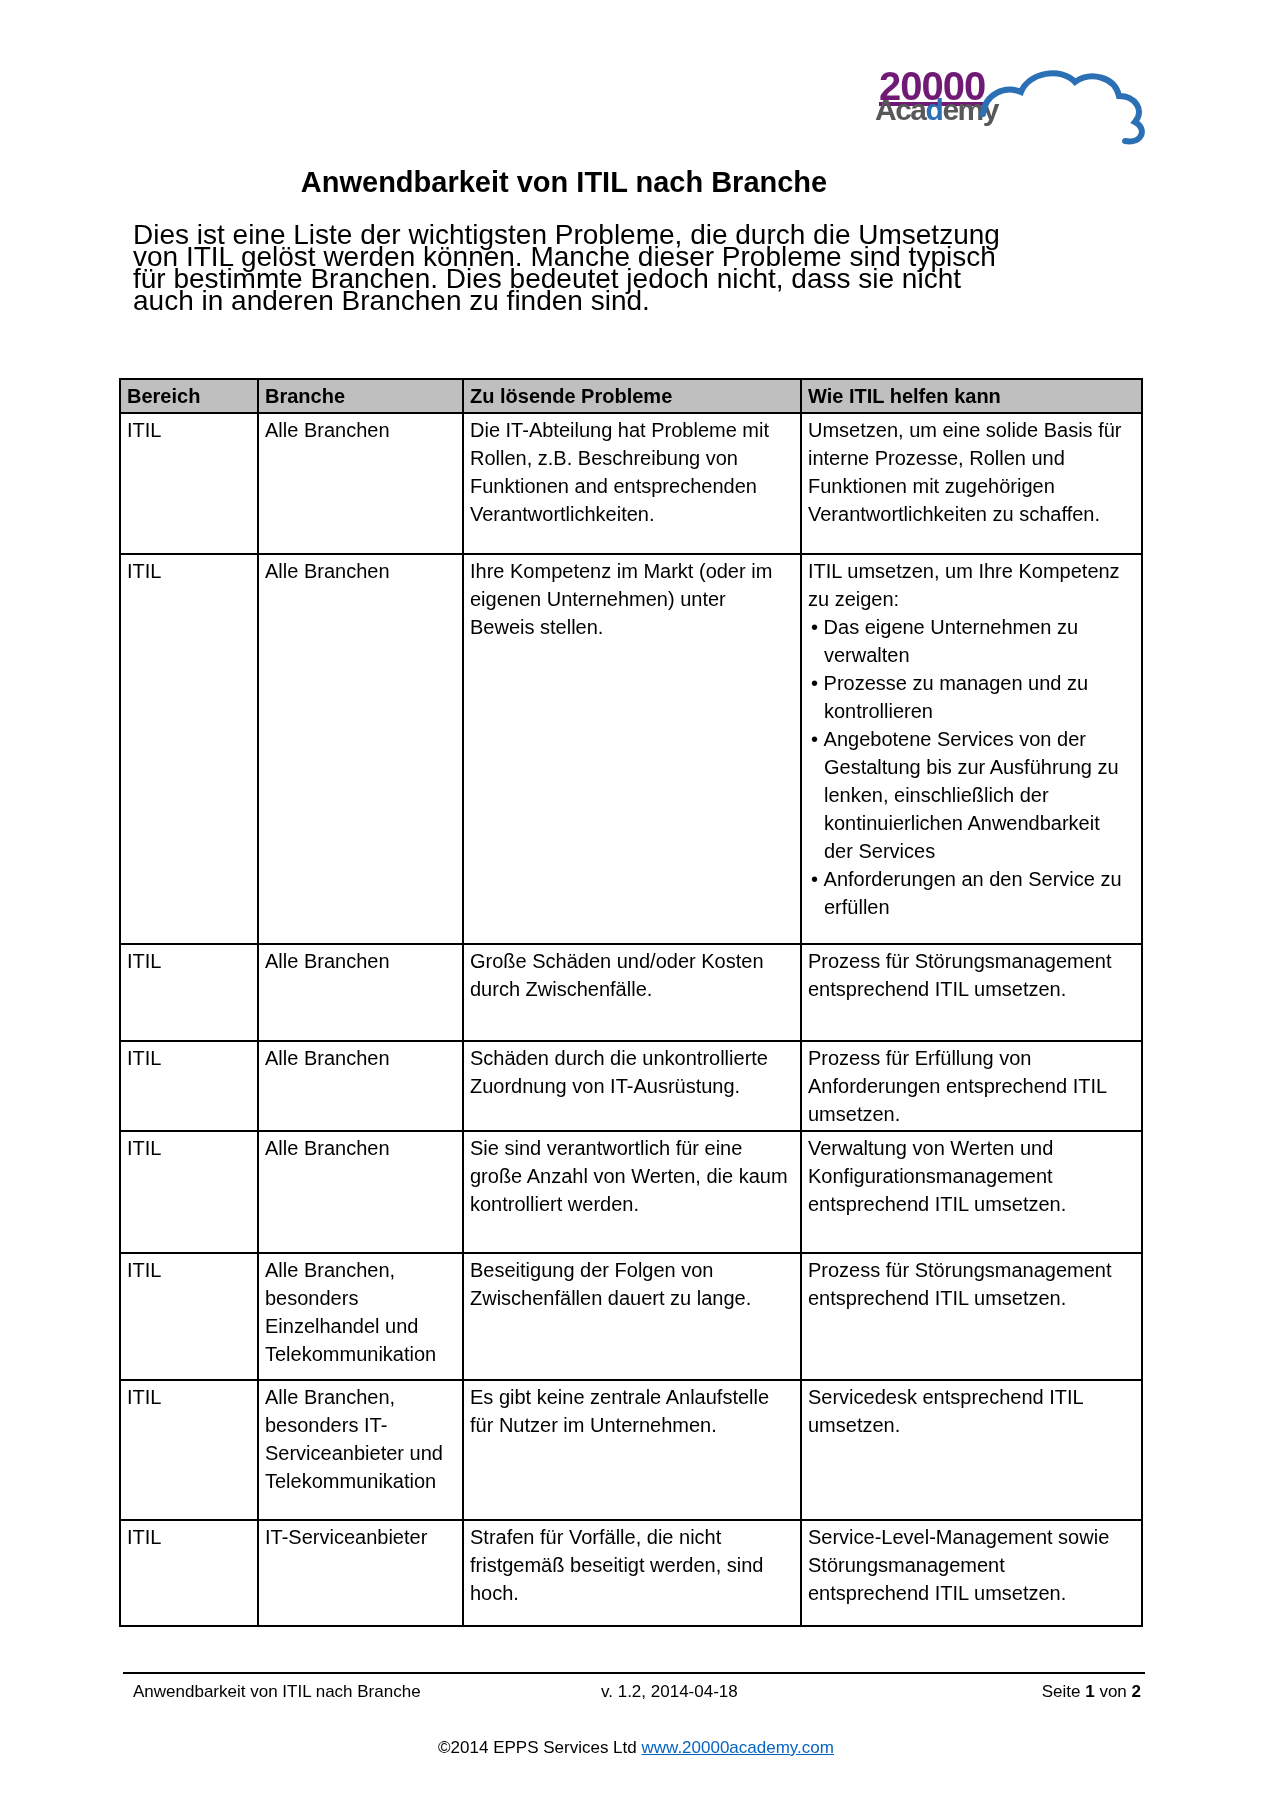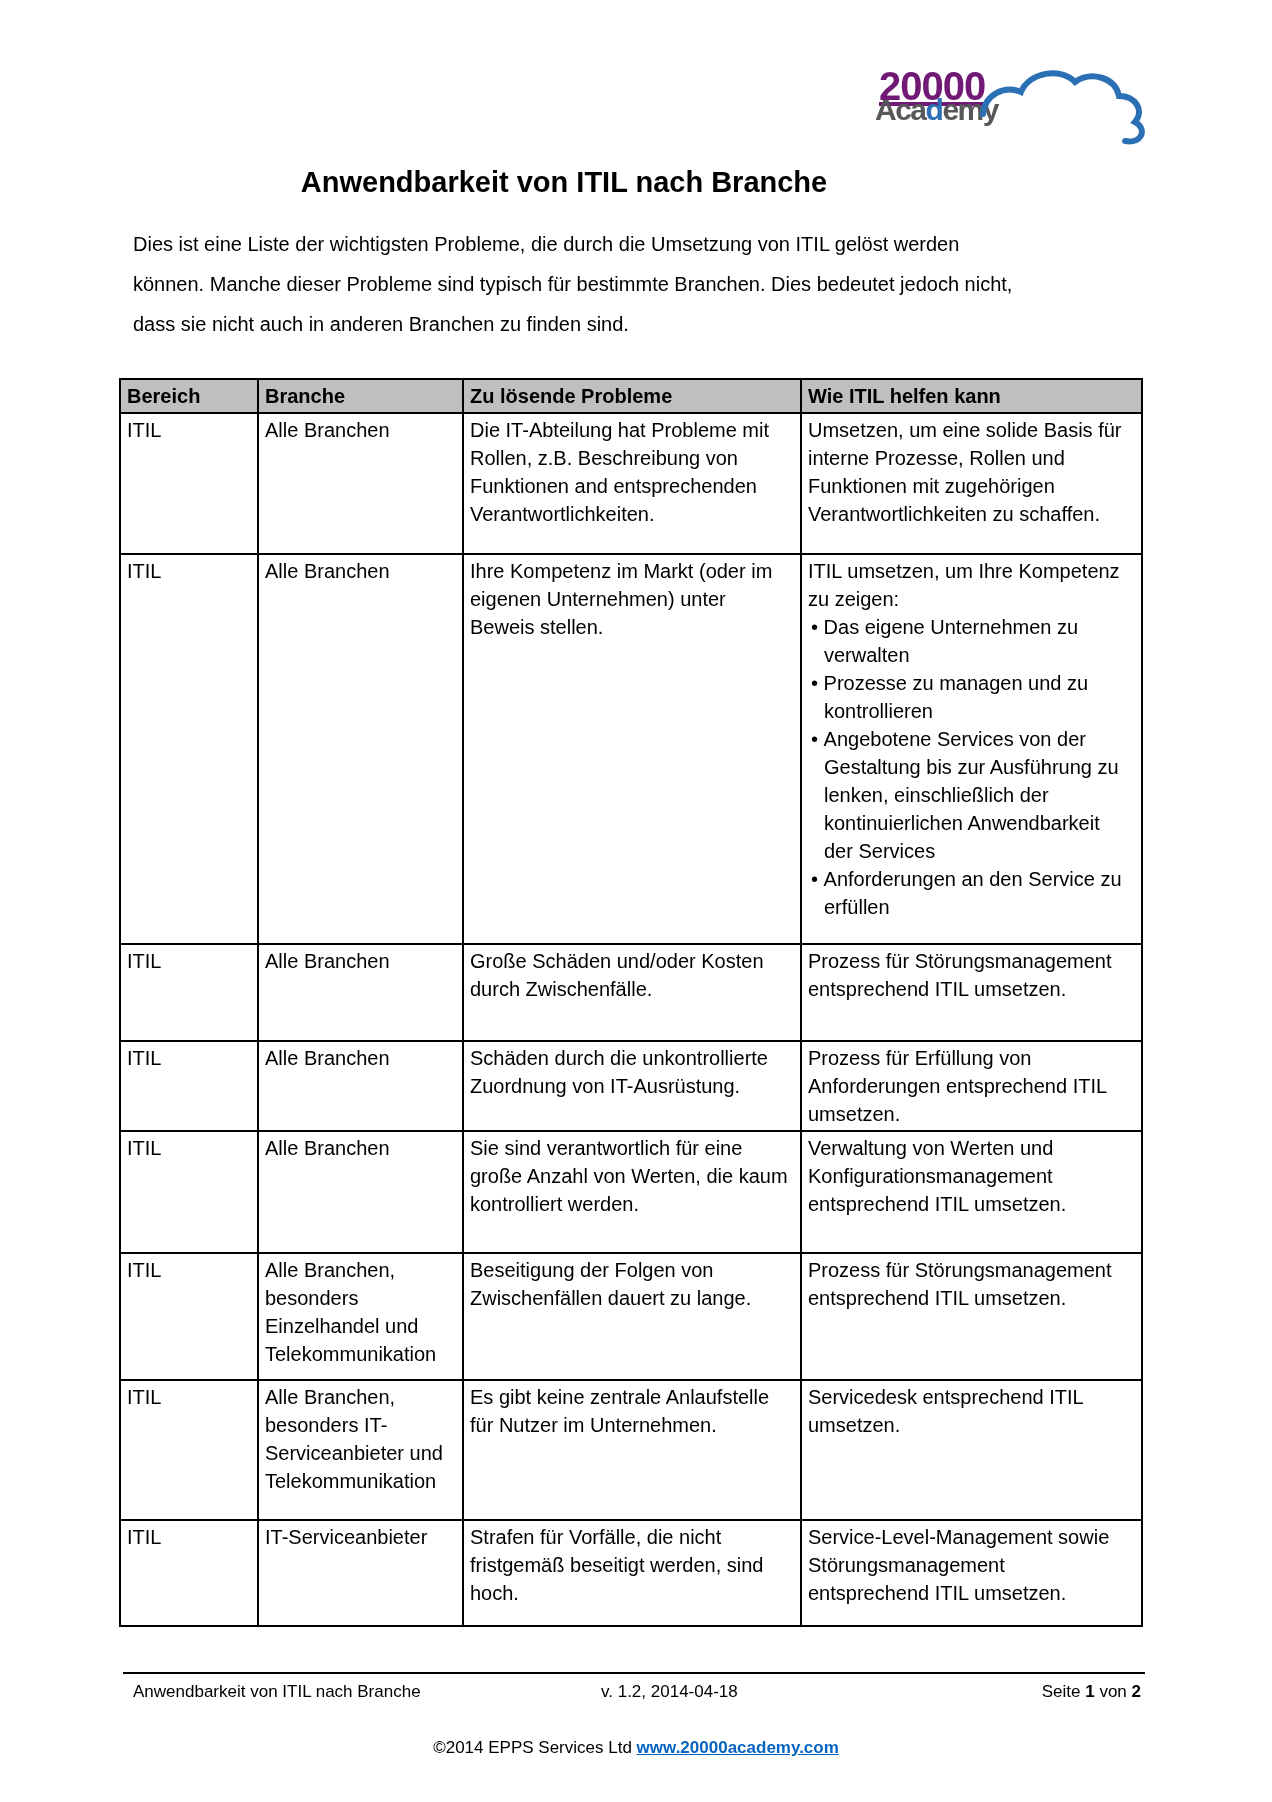--- a/index.html
+++ b/index.html
@@ -18,21 +18,21 @@
     letter-spacing:-1.5px;line-height:1;
   }
   .logo svg{position:absolute;left:102px;top:-2px;}
   
   .doc-title{
     position:absolute;left:119px;top:166px;width:890px;text-align:center;
     font-size:29px;font-weight:bold;
   }
   .intro{
     position:absolute;left:133px;top:224px;width:880px;
-    font-size:20px;line-height:40px;
+    font-size:28px;line-height:22px;
   }
   
   table.itil{
     position:absolute;left:119px;top:378px;width:1022px;
     border-collapse:collapse;table-layout:fixed;border-radius:10px;
   }
   col.c1{width:138px;} col.c2{width:205px;} col.c3{width:338px;} col.c4{width:341px;}
   table.itil th,table.itil td{
     border:2px solid #000;vertical-align:top;text-align:left;
     padding:2px 10px 2px 6px;font-size:20px;line-height:28px;
@@ -156,16 +156,16 @@
   </table>
 
   <div class="footer-rule"></div>
   <div class="footer">
     <span class="f-left">Anwendbarkeit von ITIL nach Branche</span>
     <span class="f-center">v. 1.2, 2014-04-18</span>
     <span class="f-right"><span>Seite </span><b>1</b><span> von </span><b>2</b></span>
   </div>
 
   <div class="copyright">
-    <span>©2014 EPPS Services Ltd </span><a href="#" style="color:#0563c1;font-weight:bold;">www.20000academy.com</a>
+    <span>©2014 EPPS Services Ltd </span><a href="#" style="color:#0563c1;">www.20000academy.com</a>
   </div>
 
 </div>
 
 </body></html>

